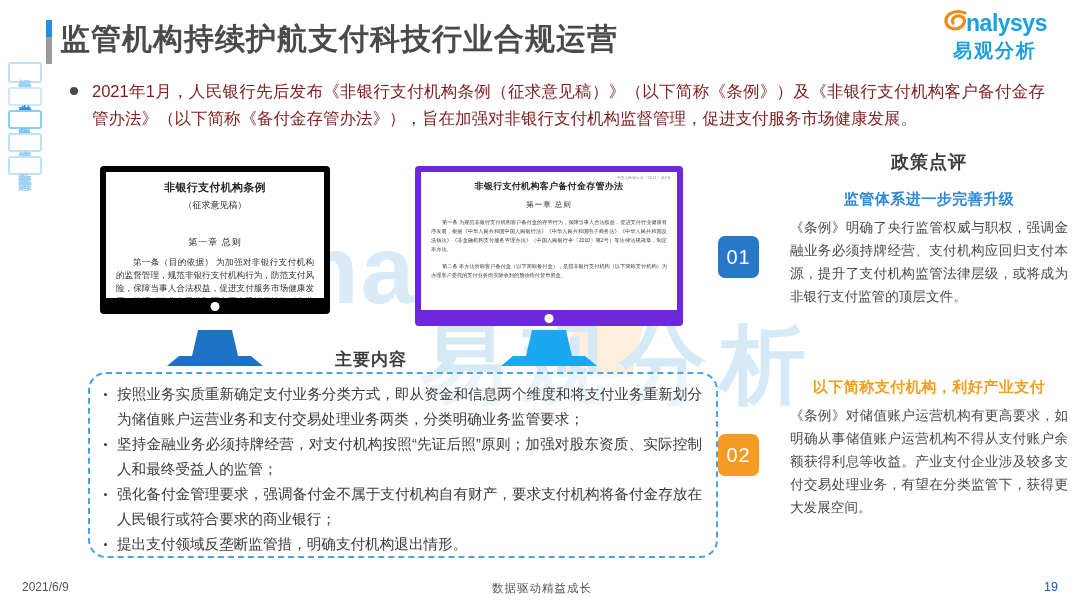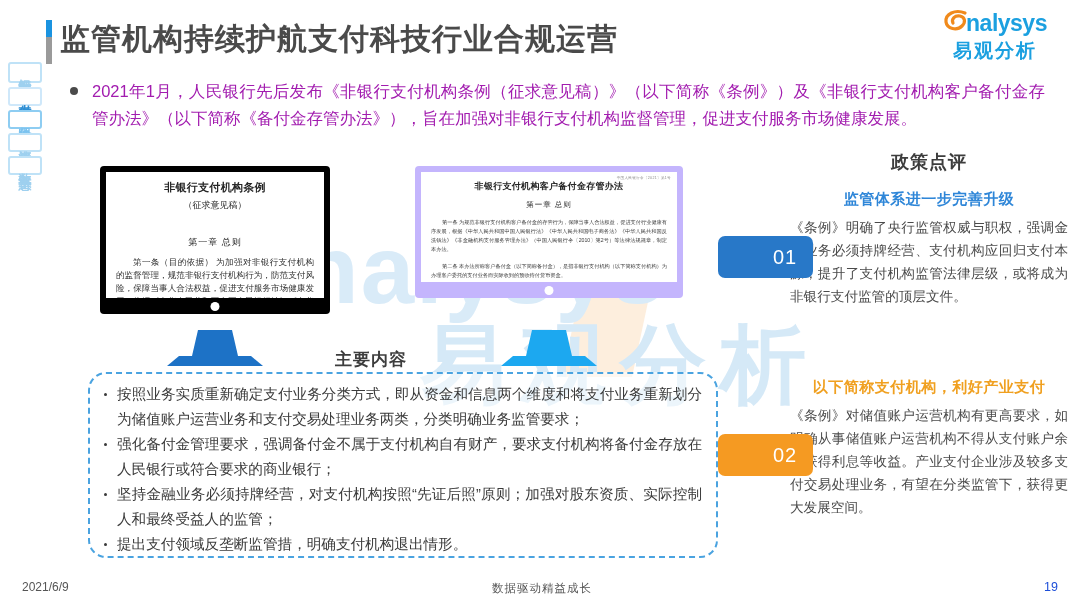--- a/index.html
+++ b/index.html
@@ -104,21 +104,21 @@
     z-index:3;display:flex;
   }
   .lead-dot{
     flex:0 0 auto;width:22px;padding-top:9px;
   }
   .lead-dot span{
     display:block;width:8px;height:8px;border-radius:50%;
     background:#4a4a4a;
   }
   .lead-text{
-    font-size:16.5px;line-height:27px;color:#a21caf;
+    font-size:16.5px;line-height:27px;color:#7f1d1d;
     text-align:justify;
   }
 
   
   .monitor{position:absolute;z-index:2;}
   .mon-frame{
     border-radius:4px;
     padding:6px 6px 16px 6px;
     position:relative;
     box-sizing:border-box;
@@ -142,21 +142,21 @@
     position:absolute;left:50%;transform:translateX(-50%);
     width:96px;height:10px;
   }
   
   #monitor-left{left:100px;top:166px;width:230px;}
   #monitor-left .mon-frame{background:#000000;height:148px;}
   #monitor-left .mon-neck{top:164px;background:#1d72c6;clip-path:polygon(6px 0,40px 0,46px 26px,0 26px);}
   #monitor-left .mon-base{top:190px;background:#1d72c6;clip-path:polygon(12px 0,84px 0,96px 10px,0 10px);}
   
   #monitor-right{left:415px;top:166px;width:268px;}
-  #monitor-right .mon-frame{background:#c4b5fd;height:132px;}
+  #monitor-right .mon-frame{background:#6d28d9;height:160px;}
   #monitor-right .mon-neck{top:164px;background:#1ca8f0;clip-path:polygon(6px 0,40px 0,46px 26px,0 26px);}
   #monitor-right .mon-base{top:190px;background:#1ca8f0;clip-path:polygon(12px 0,84px 0,96px 10px,0 10px);}
 
   
   .doc{padding:8px 10px;color:#262626;}
   .doc-title{
     text-align:center;font-weight:bold;
     font-size:11px;margin-bottom:4px;letter-spacing:0.3px;
   }
   .doc-sub{text-align:center;font-size:9px;margin-bottom:24px;}
@@ -195,24 +195,24 @@
     font-size:14.6px;line-height:25px;color:#3a3a3a;
     padding-left:15px;position:relative;text-align:justify;
   }
   .content-box li::before{
     content:"";position:absolute;left:2px;top:11px;
     width:3px;height:3px;background:#3a3a3a;border-radius:50%;
   }
 
   
   .badge{
-    position:absolute;width:56px;height:42px;border-radius:7px;
+    position:absolute;width:41px;height:42px;border-radius:7px;
     color:#fff;font-size:20px;font-weight:500;
     display:flex;align-items:center;justify-content:center;
-    letter-spacing:1px;z-index:6;padding-left:39px;
+    letter-spacing:1px;z-index:6;
   }
   #badge-01{left:718px;top:236px;background:#2878c8;}
   #badge-02{left:718px;top:434px;background:#f59a22;}
 
   
   .panel{position:absolute;left:790px;width:278px;z-index:3;}
   .panel-title{
     position:absolute;left:790px;top:150px;width:278px;
     text-align:center;font-size:18px;font-weight:bold;color:#3d3d3d;
     letter-spacing:1px;z-index:3;
@@ -321,22 +321,22 @@
       <div class="mon-dot"></div>
     </div>
     <div class="mon-neck"></div>
     <div class="mon-base"></div>
   </div>
 
   <div class="mc-heading">主要内容</div>
   <div class="content-box">
     <ul>
       <li>按照业务实质重新确定支付业务分类方式，即从资金和信息两个维度和将支付业务重新划分为储值账户运营业务和支付交易处理业务两类，分类明确业务监管要求；</li>
+      <li>坚持金融业务必须持牌经营，对支付机构按照“先证后照”原则；加强对股东资质、实际控制人和最终受益人的监管；</li>
       <li>强化备付金管理要求，强调备付金不属于支付机构自有财产，要求支付机构将备付金存放在人民银行或符合要求的商业银行；</li>
-      <li>坚持金融业务必须持牌经营，对支付机构按照“先证后照”原则；加强对股东资质、实际控制人和最终受益人的监管；</li>
       <li>提出支付领域反垄断监管措，明确支付机构退出情形。</li>
     </ul>
   </div>
 
   <div class="badge" id="badge-01">01</div>
   <div class="badge" id="badge-02">02</div>
 
   <div class="panel-title">政策点评</div>
   <div class="panel" id="panel-1">
     <div class="sec-head blue">监管体系进一步完善升级</div>

